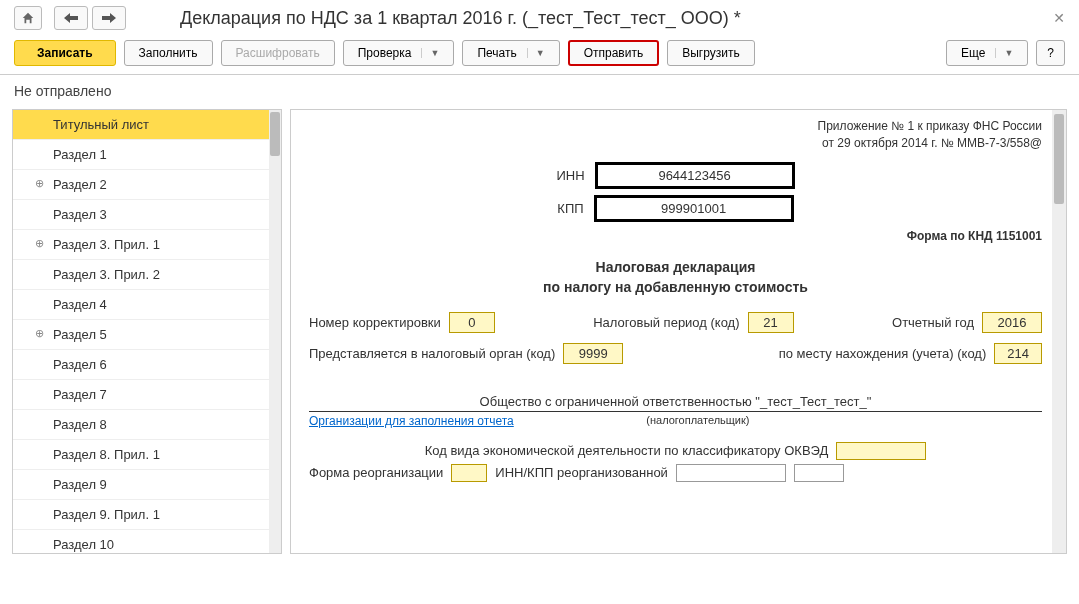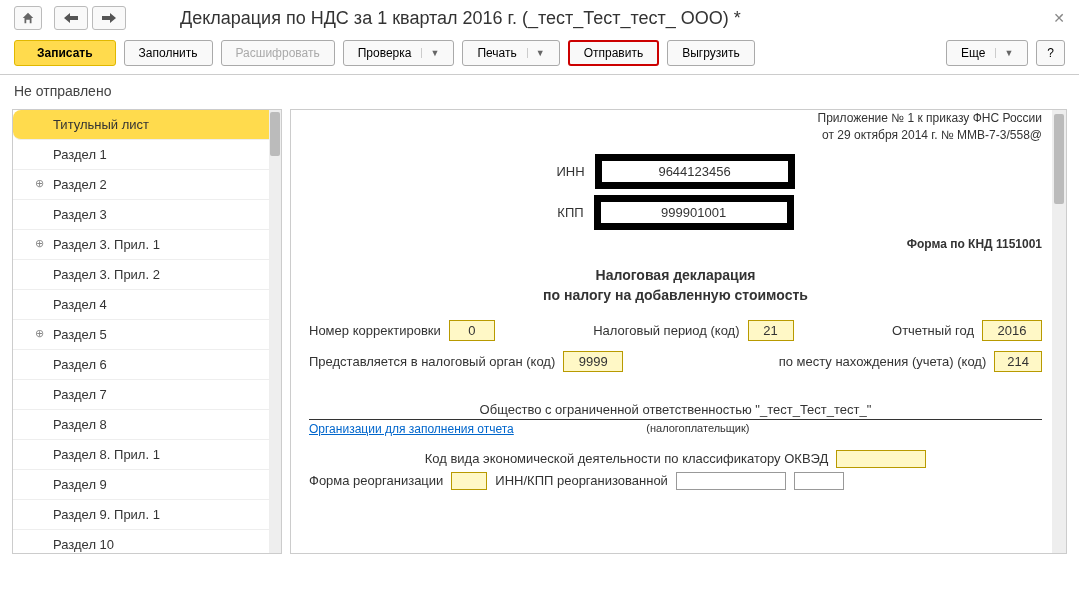--- a/index.html
+++ b/index.html
@@ -119,33 +119,32 @@
     padding: 7px 12px 7px 40px;
     border-bottom: 1px solid #eee;
     cursor: pointer;
     position: relative;
     font-size: 13px;
     white-space: nowrap;
   }
   .nav-item.active {
     background: #ffdb4d;
     font-weight: normal;
-    border-radius: 8px;
   }
   .nav-item .expand {
     position: absolute;
     left: 22px;
     top: 7px;
     font-size: 11px;
     color: #888;
   }
   .content {
     flex: 1;
     border: 1px solid #ccc;
-    padding: 0 24px 8px 18px;
+    padding: 8px 24px 8px 18px;
     position: relative;
     overflow: hidden;
   }
   .content-scroll {
     position: absolute;
     right: 0; top: 0; bottom: 0;
     width: 14px;
     background: #eee;
   }
   .content-thumb {
@@ -160,21 +159,21 @@
   .right-text { text-align: right; font-size: 12px; color: #333; line-height: 1.4; }
   .form-row {
     display: flex;
     align-items: center;
     justify-content: center;
     gap: 10px;
     margin: 6px 0;
   }
   .lbl { font-size: 13px; }
   .field-box {
-    border: 7px solid #000000;
+    border: 3px solid #000000;
     min-width: 200px;
     padding: 3px 8px;
     text-align: center;
     font-size: 13px;
   }
   .heading {
     text-align: center;
     font-weight: bold;
     font-size: 14px;
     margin: 14px 0 14px 0;

